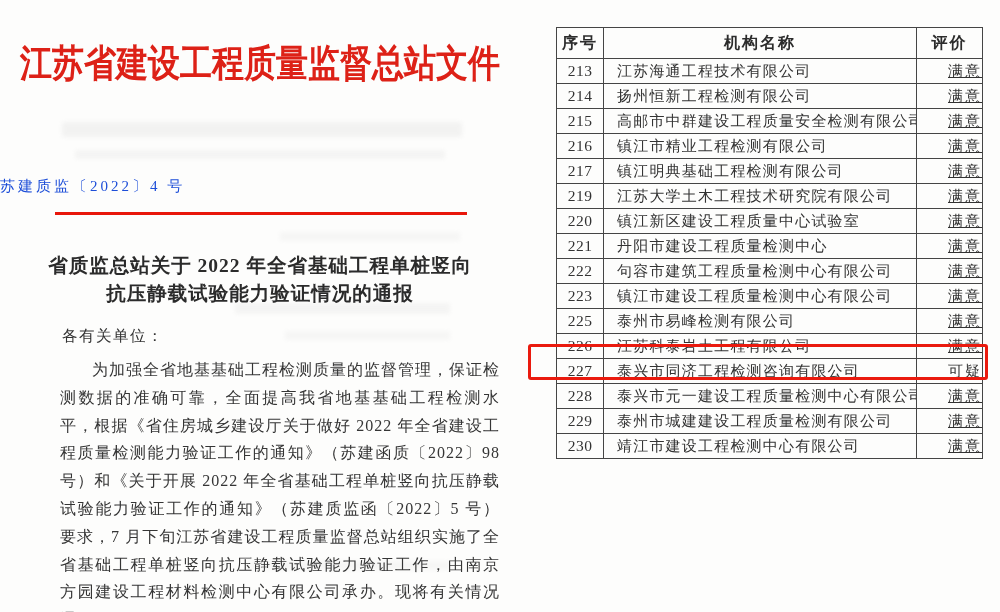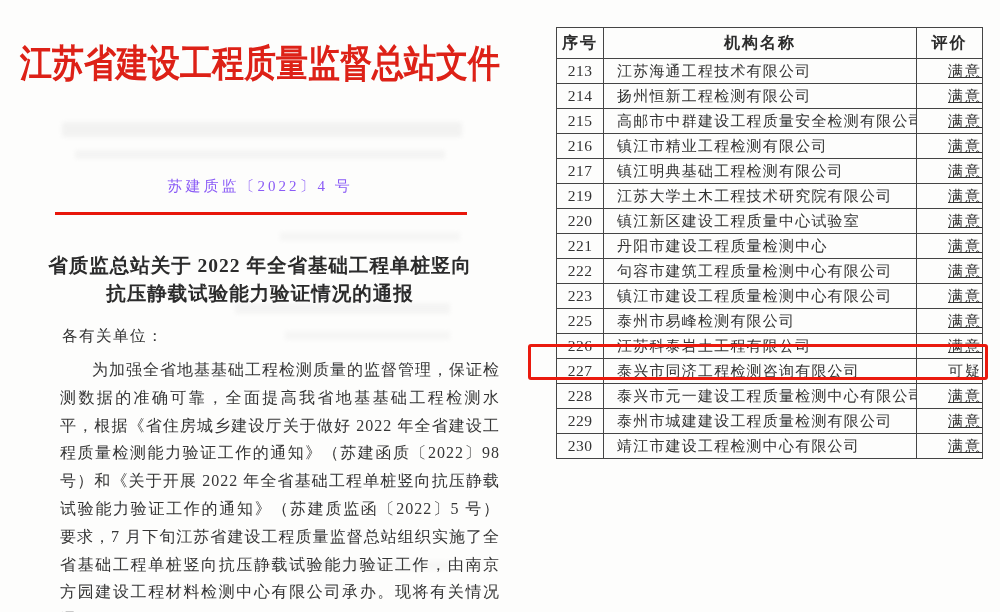--- a/index.html
+++ b/index.html
@@ -30,22 +30,22 @@
     font-size: 32px; font-weight: bold;
     color: #dd2117;
     letter-spacing: 0px;
     transform: scaleY(1.18);
     transform-origin: center top;
     white-space: nowrap;
   }
 
   .doc-number {
     position: absolute; left: 0; top: 177px; width: 520px;
-    text-align: center;
-    font-size: 15px; color: #8b5cf6;
+    text-align: left;
+    font-size: 15px; color: #1d4ed8;
     letter-spacing: 3px;
   }
 
   .red-rule {
     position: absolute; left: 55px; top: 212px; width: 412px; height: 3px;
     background: #e8170b;
   }
 
   .doc-title {
     position: absolute; left: 28px; top: 252px; width: 464px;

